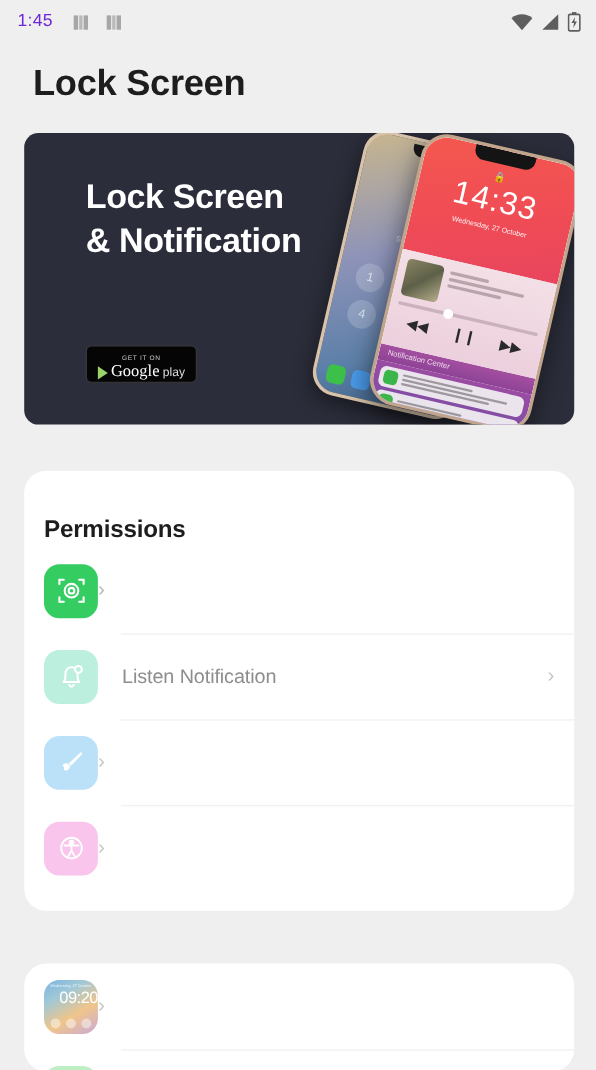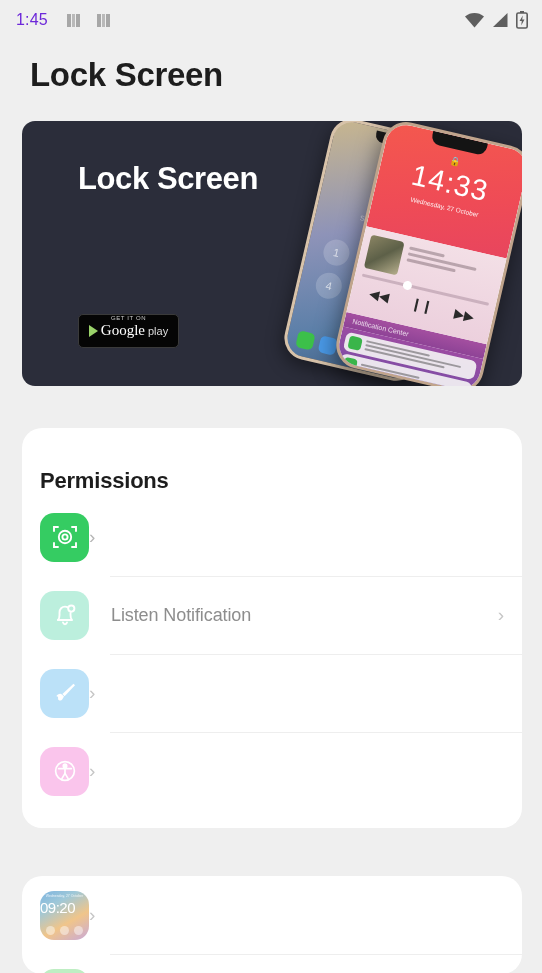--- a/index.html
+++ b/index.html
@@ -38,21 +38,21 @@
     letter-spacing:-.4px; white-space:nowrap;
   }
   .banner-sub {
     position:absolute; left:56px; top:168px;
     color:#d9d9de; font-size:13px; letter-spacing:.1px; white-space:nowrap;
   }
   .play-badge {
     position:absolute; left:56px; top:193px;
     width:101px; height:34px; background:#050505; border-radius:5px;
     border:1px solid #3a3a3a;
-    display:flex; flex-direction:column; align-items:center; justify-content:flex-start;
+    display:flex; flex-direction:column; align-items:center; justify-content:flex-end;
   }
   .play-badge-top { color:#c9c9c9; font-size:6px; letter-spacing:.6px; }
   .play-badge-main { display:flex; align-items:center; gap:3px; margin-top:1px; }
   .play-tri { width:0;height:0;border-left:9px solid #9ad36a;border-top:6px solid transparent;border-bottom:6px solid transparent; }
   .play-badge-g { color:#fff; font-size:15px; font-family:"Liberation Serif", serif; }
   .play-badge-p { color:#ddd; font-size:11px; }
 
   
   .phones { position:absolute; right:-6px; top:0; width:230px; height:265px; }
   .phone-back {
@@ -127,21 +127,21 @@
   .row.dim .chev { color:#c6c6c6; }
 
   .card-second { margin-top:48px; padding-bottom:0; overflow:hidden; height:98px; }
 
   .wp-thumb {
     width:49px; height:49px; border-radius:14px; overflow:hidden; position:relative;
     background:linear-gradient(150deg,#7db4e0 0%,#9fc8d8 28%,#f0c58a 62%,#c9a9d8 100%);
     flex:0 0 49px;
   }
   .wp-top { position:absolute; top:3px; left:0; right:0; text-align:center; color:rgba(255,255,255,.8); font-size:3.5px; }
-  .wp-time { position:absolute; top:8px; left:0; right:0; text-align:left; color:#fff; font-size:15px; font-weight:500; letter-spacing:-.5px; }
+  .wp-time { position:absolute; top:8px; left:0; right:0; text-align:right; color:#fff; font-size:15px; font-weight:500; letter-spacing:-.5px; }
   .wp-dots { position:absolute; bottom:5px; left:0; right:0; display:flex; justify-content:space-around; padding:0 4px; }
   .wp-dot { width:9px;height:9px;border-radius:50%;background:rgba(255,255,255,.45); }
 
   svg { display:block; }
 </style>
 </head>
 <body>
 
 <div class="screen">
 
@@ -245,20 +245,21 @@
                 <span class="pf-nl" style="display:block;width:55%"></span>
                 <span class="pf-nl" style="display:block;width:85%"></span>
               </span>
           </div>
         </div>
       </div>
     </div>
 
     <div class="banner-text">
       <div class="banner-h1">Lock Screen</div>
+      <div class="banner-h1">&amp; Notification</div>
     </div>
 
     <div class="play-badge">
       <span class="play-badge-top">GET IT ON</span>
       <span class="play-badge-main">
         <span class="play-tri"></span>
         <span class="play-badge-g">Google</span>
         <span class="play-badge-p">play</span>
       </span>
     </div>

